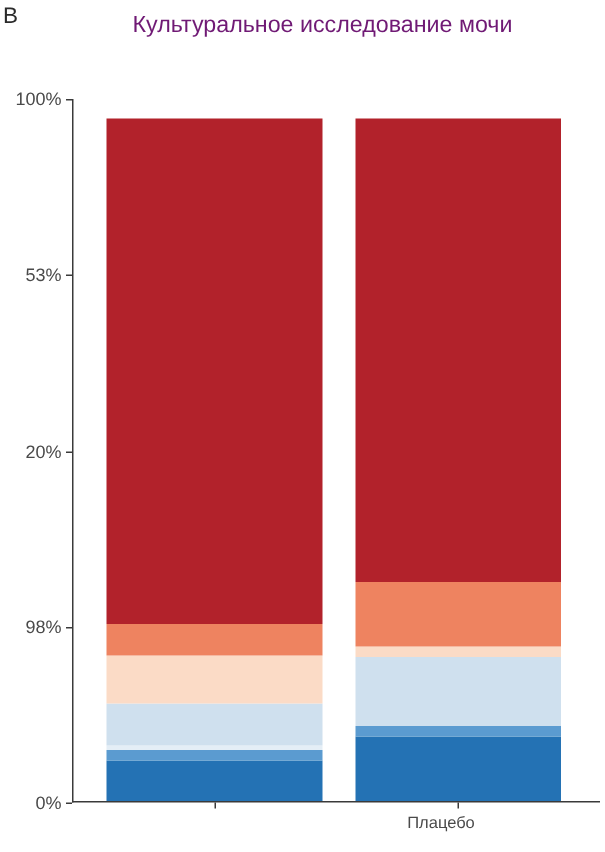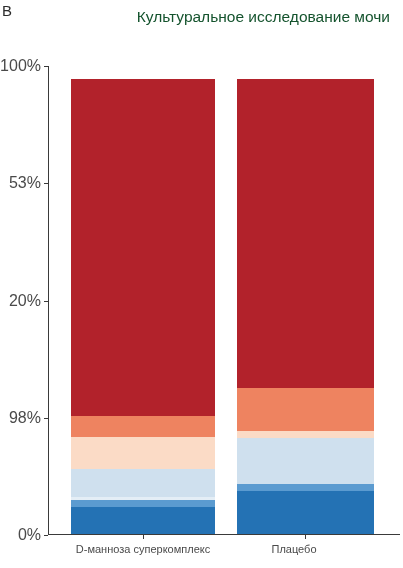--- a/index.html
+++ b/index.html
@@ -34,22 +34,22 @@
     letter-spacing: 0px;
   }
 
   
   #chart-title {
     position: absolute;
     left: 40px;
     top: 8px;
     width: 350px;
     font-size: 15.5px;
-    color: #14532d;
-    text-align: right;
+    color: #701a75;
+    text-align: center;
     white-space: nowrap;
   }
 
   
   #plot-panel {
     position: absolute;
     left: 48px;
     top: 66px;
     width: 352px;
     height: 469px;
@@ -78,21 +78,21 @@
     position: absolute;
     left: -4px;
     width: 4px;
     height: 1px;
     background: #3a3a3a;
   }
   .y-tick-label {
     position: absolute;
     right: calc(100% + 7px);
     transform: translateY(-50%);
-    font-size: 16px;
+    font-size: 12px;
     color: #4a4a4a;
     white-space: nowrap;
   }
   .y-tick-wrap {
     position: absolute;
     left: 0;
     width: 0;
     height: 0;
   }
 
@@ -151,21 +151,20 @@
     <div class="y-tick-wrap" style="top:117.25px">
       <div class="y-tick-mark"></div>
       <div class="y-tick-label">53%</div>
     </div>
     <div class="y-tick-wrap" style="top:0px">
       <div class="y-tick-mark"></div>
       <div class="y-tick-label">100%</div>
     </div>
 
     <div class="x-tick-mark" style="left:95px"></div>
-    <div class="x-tick-label" style="left:95px">D-манноза суперкомплекс</div>
     <div class="x-tick-mark" style="left:257px"></div>
     <div class="x-tick-label" style="left:246px">Плацебо</div>
 
     <div class="bar" id="bar-0" style="left:23px; width:144px; height:455px;">
         <div class="seg" style="background: rgb(36, 114, 180); height: 27.3px; bottom: 0px;"></div>
         <div class="seg" style="background: rgb(91, 155, 208); height: 6.825px; bottom: 27.3px;"></div>
         <div class="seg" style="background: rgb(228, 238, 246); height: 3.185px; bottom: 34.125px;"></div>
         <div class="seg" style="background: rgb(207, 224, 238); height: 27.755px; bottom: 37.31px;"></div>
         <div class="seg" style="background: rgb(251, 219, 198); height: 31.85px; bottom: 65.065px;"></div>
         <div class="seg" style="background: rgb(238, 131, 96); height: 20.93px; bottom: 96.915px;"></div>

